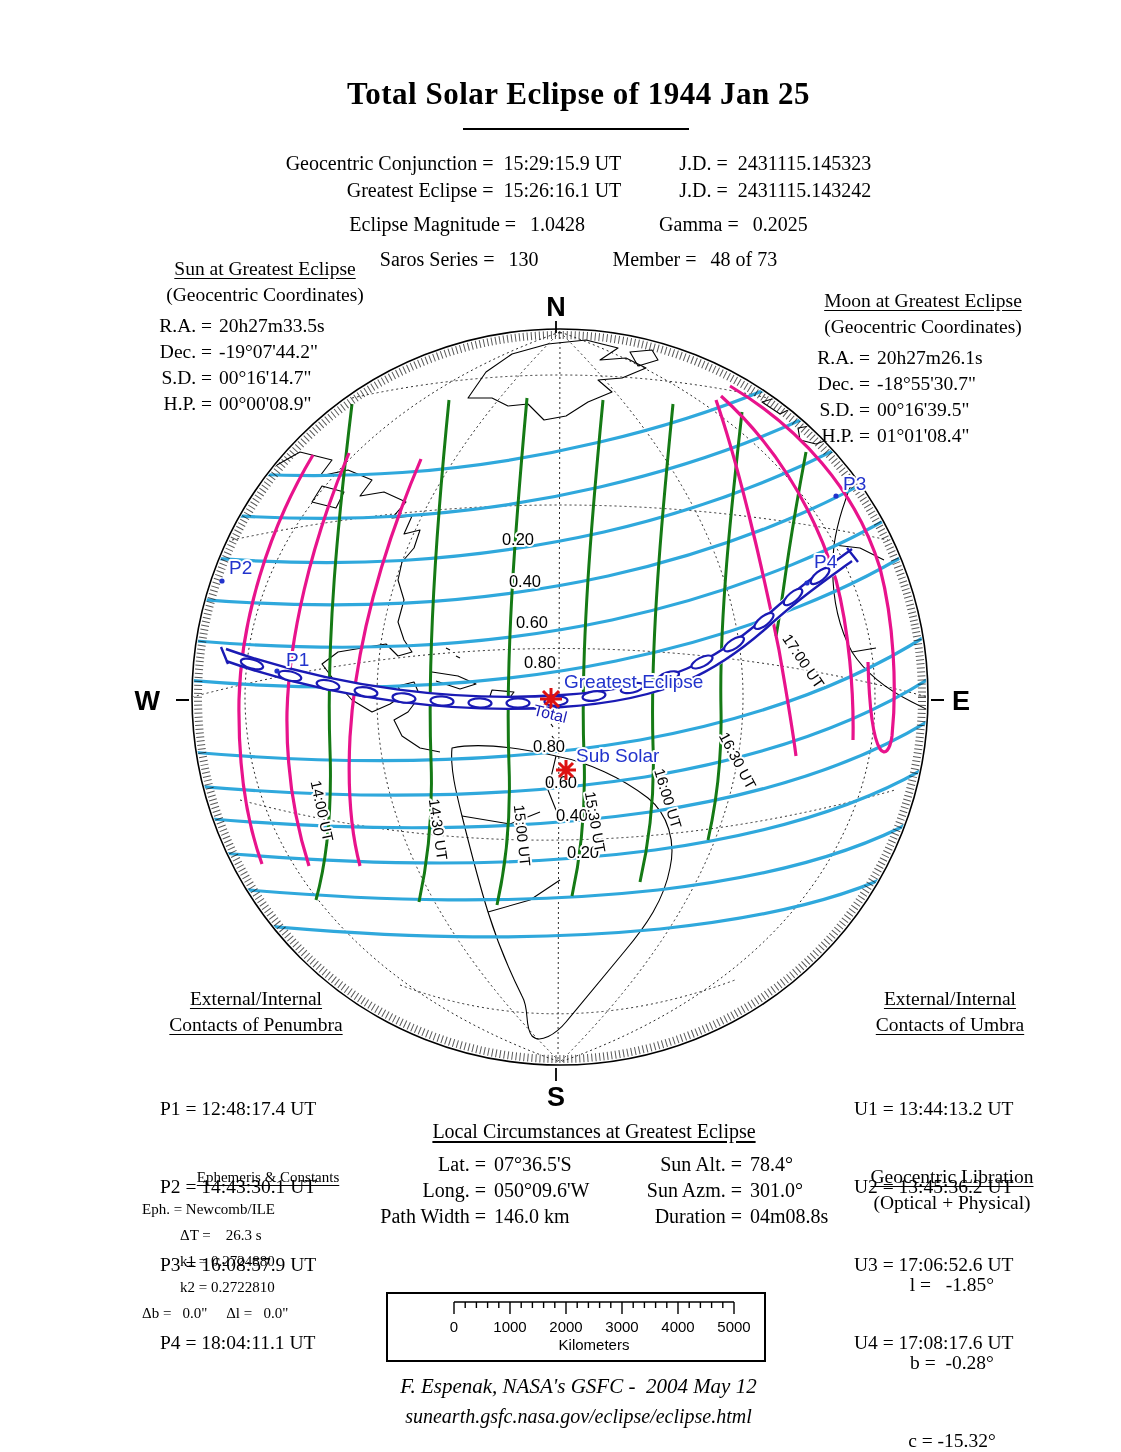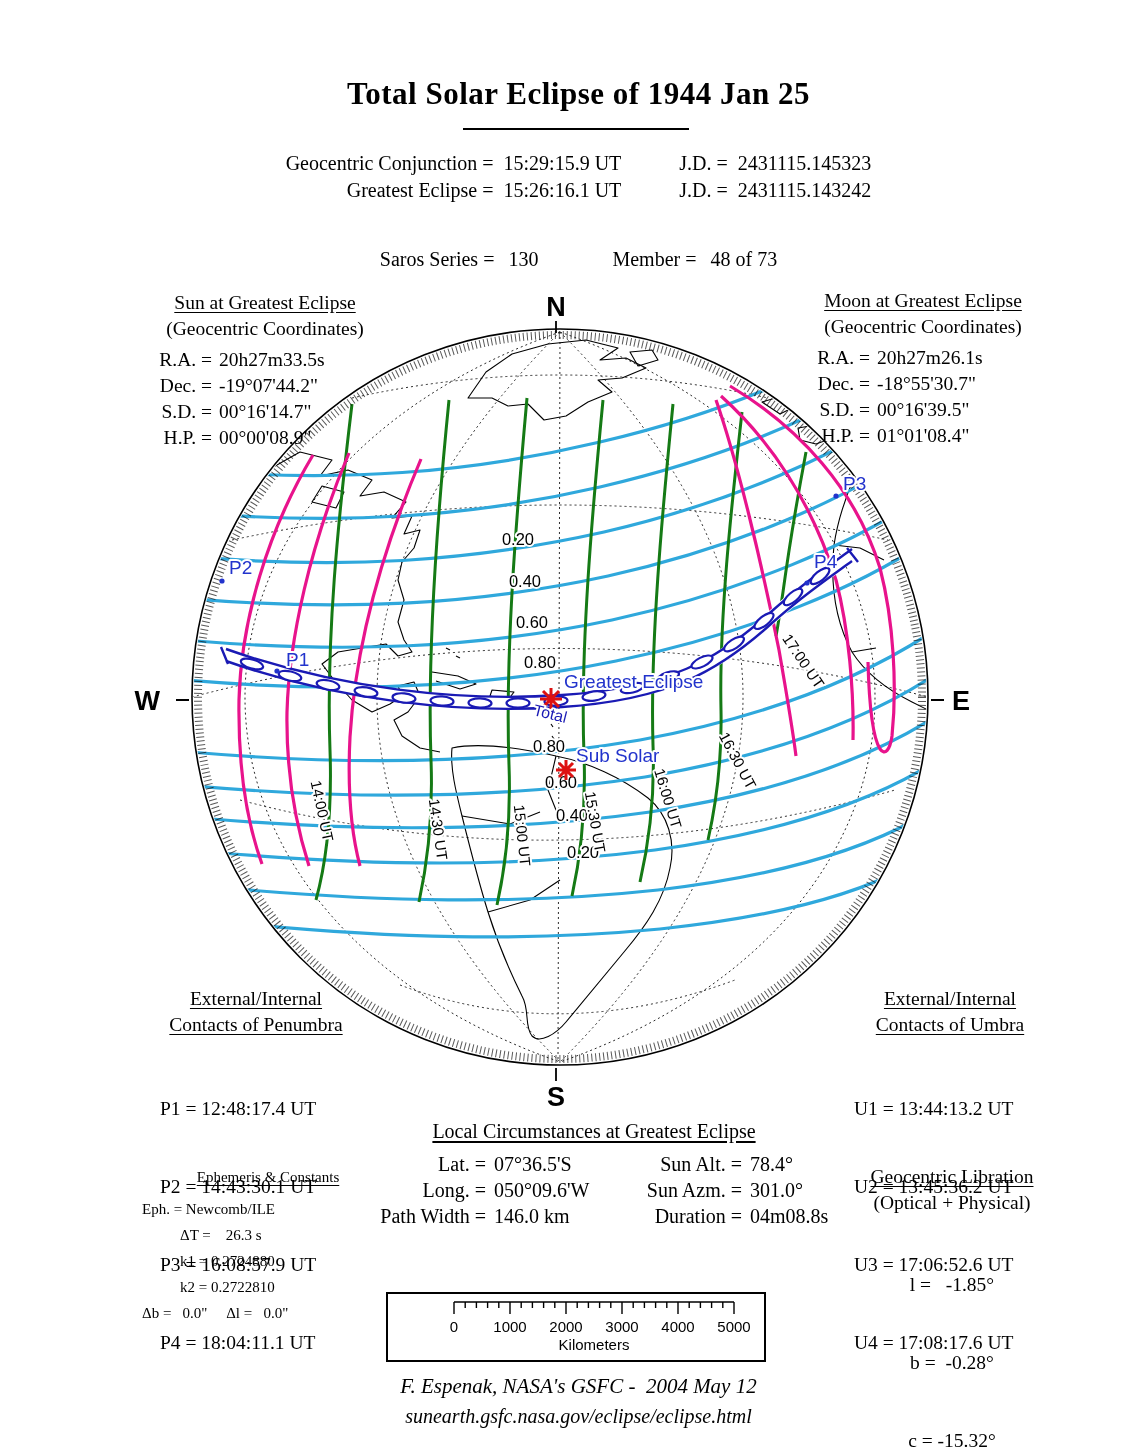--- a/index.html
+++ b/index.html
@@ -17,21 +17,21 @@
   .hdr-grid .jdl{padding-left:48px;text-align:right;}
   .pairline{display:flex;justify-content:center;gap:14px;font-size:20px;}
   .magline{top:213px;}
   .sarline{top:248px;}
   .gap60{width:46px;}
   .corner{width:250px;font-size:19.5px;line-height:26px;}
   .corner .h{ text-align:center;text-decoration:underline;text-underline-offset:3px;}
   .corner .sh{text-align:center;}
   .coordrows{margin-top:5px;display:grid;grid-template-columns:72px 1fr;column-gap:7px;}
   .coordrows .l{text-align:right;}
-  .sunblk{top:290px;left:104px;}
+  .sunblk{top:256px;left:104px;}
   .moonblk{top:288px;left:762px;}
   .contact{width:212px;font-size:19.5px;line-height:26px;}
   .contact .h{text-align:center;text-decoration:underline;text-underline-offset:3px;}
   .contact .rows{margin-top:6px;padding-left:10px;}
   .penblk{top:986px;left:114px;}
   .umbblk{top:986px;left:808px;}
   .localblk{top:1118px;left:328px;width:460px;font-size:20px;line-height:26px;}
   .localblk .h{text-align:center;text-decoration:underline;text-underline-offset:3px;margin-bottom:7px;}
   .localgrid{display:grid;grid-template-columns:122px 122px 118px 90px;column-gap:8px;}
   .localgrid .l{text-align:right;}
@@ -235,20 +235,27 @@
     <div class="r">Geocentric Conjunction =</div>
     <div>15:29:15.9 UT</div>
     <div class="jdl">J.D. =</div>
     <div>2431115.145323</div>
     <div class="r">Greatest Eclipse =</div>
     <div>15:26:16.1 UT</div>
     <div class="jdl">J.D. =</div>
     <div>2431115.143242</div>
   </div>
 
+  <div class="abs ctr pairline magline">
+    <span>Eclipse Magnitude =</span>
+    <span>1.0428</span>
+    <span class="gap60"></span>
+    <span>Gamma =</span>
+    <span>0.2025</span>
+  </div>
 
   <div class="abs ctr pairline sarline">
     <span>Saros Series =</span>
     <span>130</span>
     <span class="gap60"></span>
     <span>Member =</span>
     <span>48 of 73</span>
   </div>
 
   <div class="abs corner sunblk">

